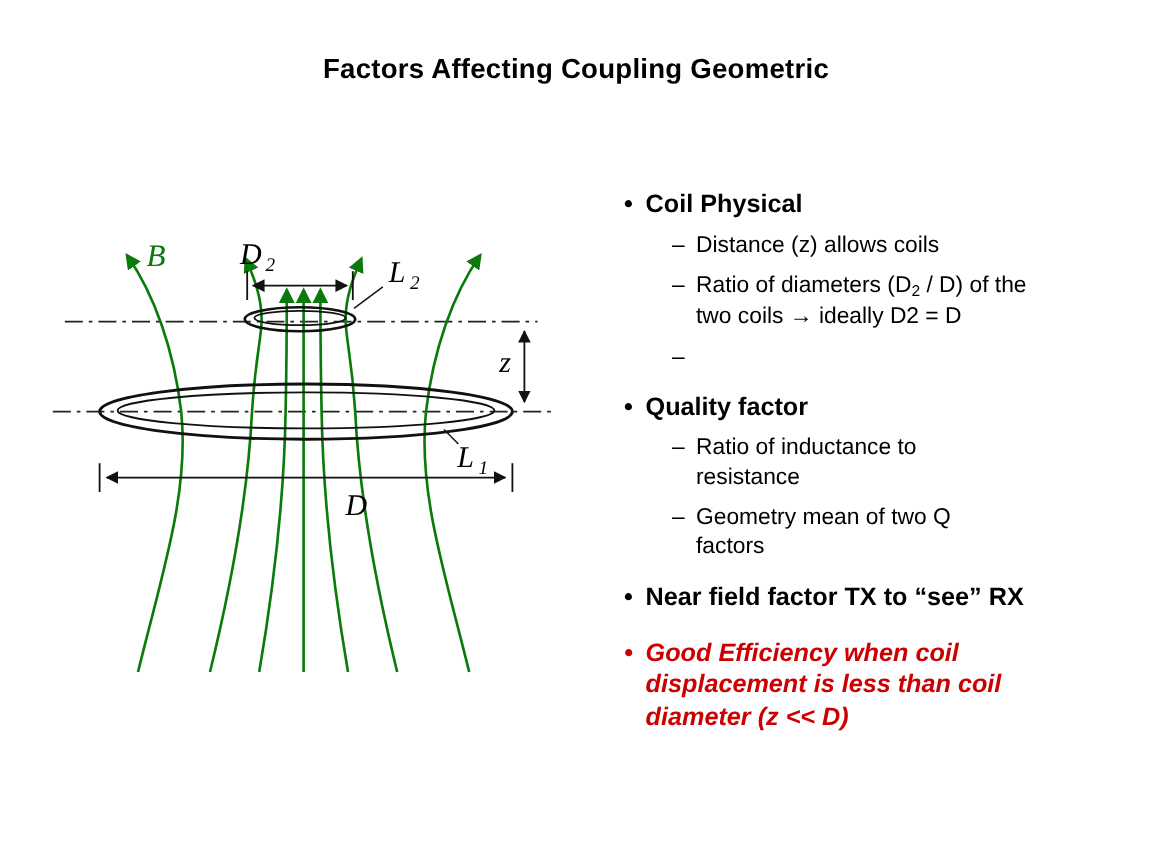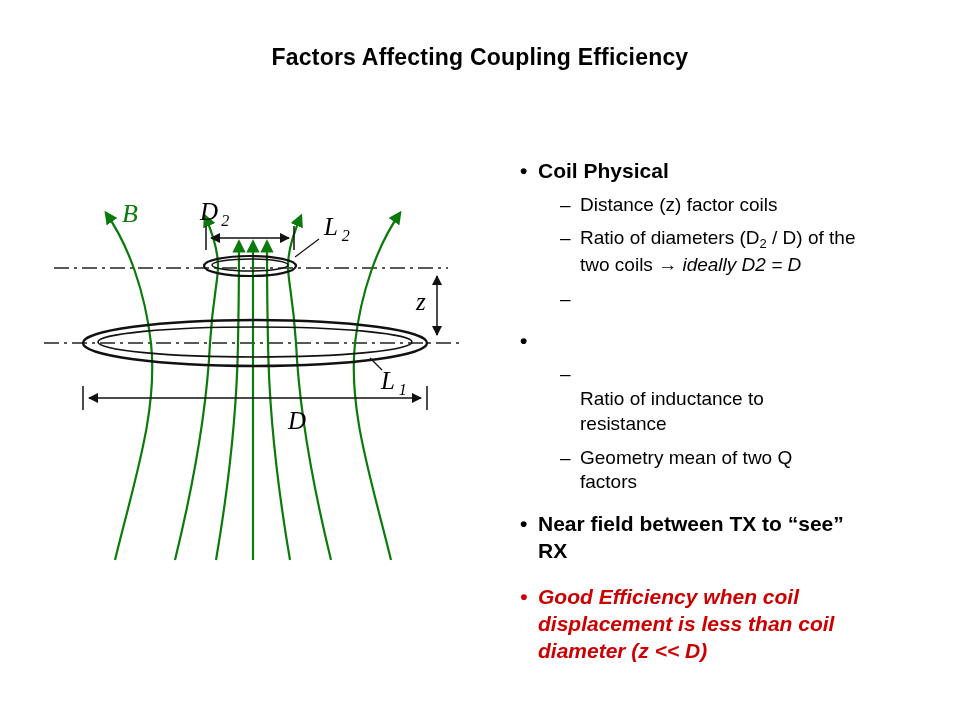--- a/index.html
+++ b/index.html
@@ -24,35 +24,35 @@
   
   .content { position:absolute; left:514px; top:158px; width:430px; }
   .item { display:flex; align-items:flex-start; }
   .l1 { font-size:21px; font-weight:bold; margin:16px 0 8px 0; line-height:1.27; }
   .l1:first-child { margin-top:0; }
   .l1 .marker { flex:0 0 24px; padding-left:6px; box-sizing:border-box; }
   .l1 .text { max-width:330px; }
   .l2 { font-size:19px; font-weight:normal; margin:0 0 9px 46px; line-height:1.3; }
   .l2 .marker { flex:0 0 20px; }
   .l2 .text { max-width:302px; }
-  .text-narrow { max-width:228px !important;margin-top:25px; }
+  .text-narrow { max-width:228px !important; }
   .text-narrow2 { max-width:248px !important; }
   .subsc { font-size:13px; vertical-align:-4px; }
-  .italic { font-style:italic; }
+  .italic { }
   .arrow { font-weight:bold; }
   .red { color:#cc0000; font-style:italic; }
   .red .text { max-width:336px;font-style:italic; }
   .mt-lg { margin-top:20px; }
 </style>
 </head>
 <body>
 
 <div class="slide">
 
-  <div class="title">Factors Affecting Coupling Efficiency</div>
+  <div class="title">Factors Affecting Coupling Geometric</div>
 
   <svg class="diagram" width="430" height="382" viewBox="0 0 430 382" xmlns="http://www.w3.org/2000/svg">
     <defs>
       <marker id="ag" markerWidth="6" markerHeight="6" refX="8" refY="5" viewBox="0 0 10 10" orient="auto">
         <path d="M0,0 L10,5 L0,10 z" fill="#0a7a0a"></path>
       </marker>
       <marker id="ab" markerWidth="7" markerHeight="7" refX="9" refY="5" viewBox="0 0 10 10" orient="auto-start-reverse">
         <path d="M0,0 L10,5 L0,10 z" fill="#111"></path>
       </marker>
     </defs>
@@ -122,49 +122,50 @@
 
   <div class="content">
 
     <div class="item l1">
       <span class="marker">•</span>
       <span class="text">Coil Physical</span>
     </div>
 
     <div class="item l2">
       <span class="marker">–</span>
-      <span class="text">Distance (z) factor coils</span>
+      <span class="text">Distance (z) allows coils</span>
     </div>
 
     <div class="item l2">
       <span class="marker">–</span>
       <span class="text"><span>Ratio of diameters (D</span><span class="subsc">2</span><span> / D) of the two coils </span><span class="arrow">→</span><span class="italic"> ideally D2 = D</span></span>
     </div>
 
     <div class="item l2">
       <span class="marker">–</span>
     </div>
 
     <div class="item l1">
       <span class="marker">•</span>
+      <span class="text">Quality factor</span>
     </div>
 
     <div class="item l2">
       <span class="marker">–</span>
       <span class="text text-narrow">Ratio of inductance to resistance</span>
     </div>
 
     <div class="item l2">
       <span class="marker">–</span>
       <span class="text text-narrow2">Geometry mean of two Q factors</span>
     </div>
 
     <div class="item l1">
       <span class="marker">•</span>
-      <span class="text" style="max-width:320px;">Near field between TX to “see” RX</span>
+      <span class="text" style="max-width:320px;">Near field factor TX to “see” RX</span>
     </div>
 
     <div class="item l1 red mt-lg">
       <span class="marker">•</span>
       <span class="text">Good Efficiency when coil displacement is less than coil diameter (z &lt;&lt; D)</span>
     </div>
 
   </div>
 </div>
 

